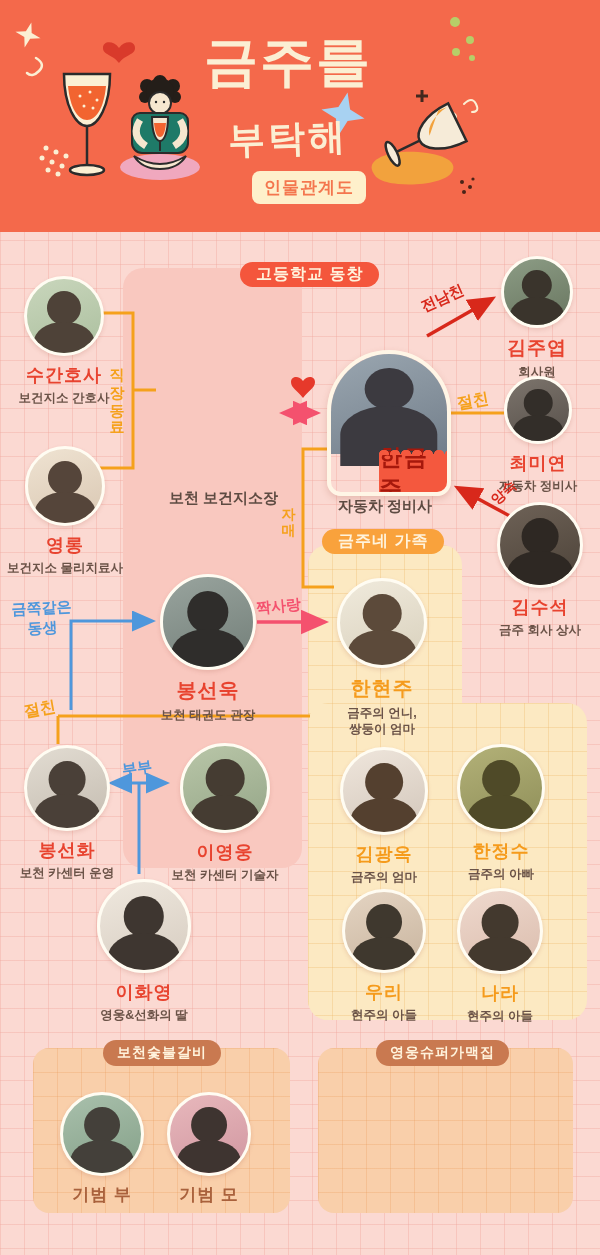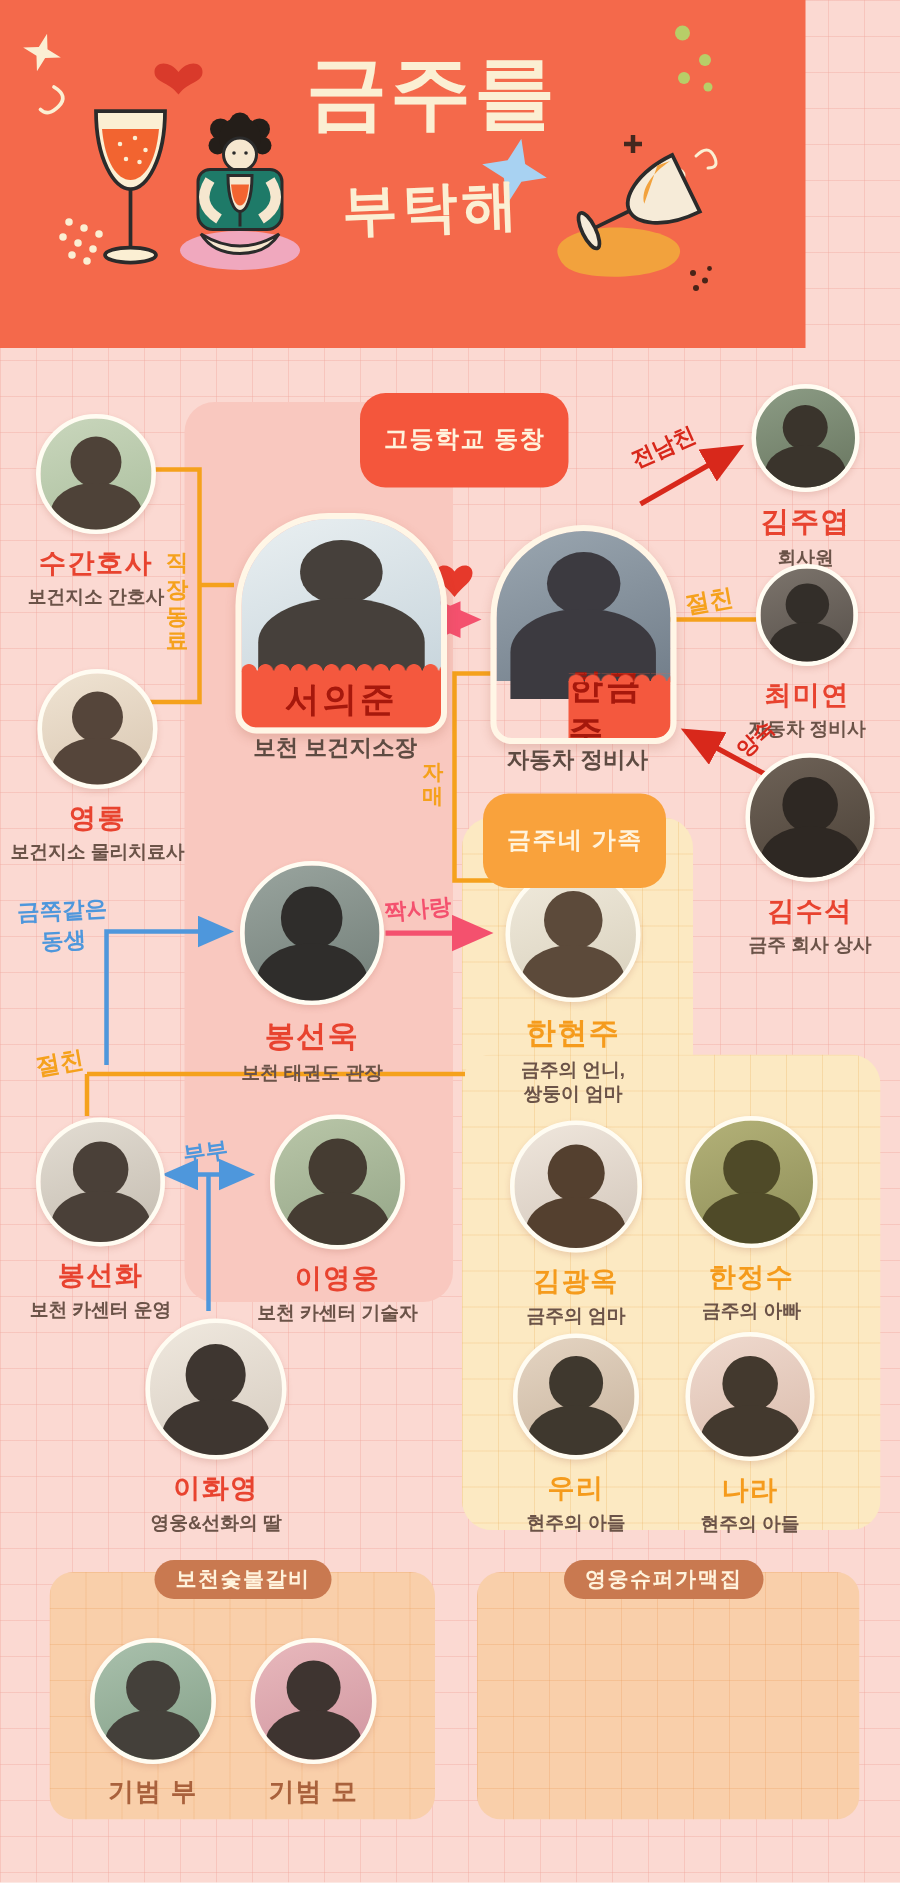--- a/index.html
+++ b/index.html
@@ -3,21 +3,21 @@
 <meta charset="utf-8">
 <style>
   html,body{margin:0;padding:0;}
   body{font-family:"Liberation Sans","DejaVu Sans",sans-serif;}
   #stage{position:relative;width:600px;height:1255px;overflow:hidden;
     background-color:#FBD9D2;
     background-image:linear-gradient(rgba(240,168,158,.40) 1px,transparent 1px),
                      linear-gradient(90deg,rgba(240,168,158,.40) 1px,transparent 1px);
     background-size:24px 24px;}
   
-  .header{position:absolute;left:0;top:0;width:537px;height:232px;background:#F4694B;z-index:5;}
+  .header{position:absolute;left:0;top:0;width:600px;height:232px;background:#F4694B;z-index:5;}
   .deco{position:absolute;left:0;top:0;}
   .title-top{position:absolute;left:203px;top:26px;width:170px;text-align:center;
     font-size:54px;font-weight:800;color:#FBEFD3;letter-spacing:2px;}
   .title-bottom{position:absolute;left:203px;top:114px;width:170px;text-align:center;
     font-size:37px;font-weight:800;color:#FBEFD3;letter-spacing:3px;transform:rotate(-2deg);}
   .title-badge{position:absolute;left:252px;top:171px;padding:5px 12px;background:#FEF0CB;
     border-radius:8px;color:#F4764E;font-size:17px;font-weight:800;letter-spacing:1px;}
   
   .panel{position:absolute;border-radius:20px;z-index:1;}
   .panel-pink{background:#F9C8BF;}
@@ -57,21 +57,21 @@
   .main-card .photo::after{content:"";position:absolute;left:50%;top:52%;width:84%;height:60%;
     transform:translateX(-50%);background:var(--tone);border-radius:48% 48% 0 0;}
   .plate{position:absolute;left:0;right:0;bottom:0;height:38px;background:#F4583E;
     display:flex;align-items:center;justify-content:center;
     font-size:23px;font-weight:800;color:#A6180C;letter-spacing:2px;}
   .plate::before{content:"";position:absolute;top:-5px;left:0;right:0;height:6px;
     background-image:radial-gradient(circle at 5px 6px,#F4583E 5px,transparent 5.5px);
     background-size:11px 6px;}
   .main-desc{position:absolute;text-align:center;font-size:15px;font-weight:800;color:#5E4B42;z-index:3;}
   
-  .badge{position:absolute;padding:21px 16px;border-radius:17px;font-weight:800;
+  .badge{position:absolute;padding:2px 16px;border-radius:17px;font-weight:800;
     color:#FFF3DC;z-index:4;letter-spacing:1px;font-size:16px;}
   .badge-red{background:#F4563C;}
   .badge-orange{background:#F9A23C;}
   .badge-brown{background:#C97950;font-size:14px;padding:4px 14px;}
   
   .rel{position:absolute;font-weight:800;z-index:4;white-space:nowrap;}
   .r-orange{color:#F5A11C;} .r-red{color:#D8281B;} .r-pink{color:#F4516E;} .r-blue{color:#4E97DC;}
   .vert{writing-mode:vertical-rl;letter-spacing:3px;}
 </style>
 </head>
@@ -151,20 +151,21 @@
           <circle cx="66" cy="156" r="2.5"></circle>
         <circle cx="42" cy="158" r="2.5"></circle>
           <circle cx="52" cy="162" r="2.5"></circle>
           <circle cx="62" cy="166" r="2.5"></circle>
         <circle cx="48" cy="170" r="2.5"></circle>
           <circle cx="58" cy="174" r="2.5"></circle>
       </g>
     </svg>
     <div class="title-top">금주를</div>
     <div class="title-bottom">부탁해</div>
+    <div class="title-badge">인물관계도</div>
   </div>
 
   <div class="panel panel-pink" style="left:123px;top:268px;width:179px;height:600px;"></div>
   <div class="panel panel-yellow" style="left:308px;top:545px;width:154px;height:475px;"></div>
   <div class="panel panel-yellow" style="left:308px;top:703px;width:279px;height:317px;"></div>
   <div class="panel panel-peach" style="left:33px;top:1048px;width:257px;height:165px;"></div>
   <div class="panel panel-peach" style="left:318px;top:1048px;width:255px;height:165px;"></div>
 
   <svg class="lines" width="600" height="1255" viewBox="0 0 600 1255">
     <defs>
@@ -203,26 +204,20 @@
   <div class="rel r-red" style="left:490px;top:484px;font-size:14px;transform:rotate(-42deg);">앙숙</div>
   <div class="rel r-orange vert" style="left:280px;top:498px;font-size:14px;letter-spacing:2px;">자매</div>
   <div class="rel r-pink" style="left:256px;top:597px;font-size:15px;transform:rotate(-5deg);">짝사랑</div>
   <div class="rel r-blue" style="left:10px;top:598px;width:64px;text-align:center;font-size:15px;line-height:1.35;transform:rotate(-3deg);">
     <div>금쪽같은</div>
     <div>동생</div>
   </div>
   <div class="rel r-orange" style="left:24px;top:699px;font-size:16px;transform:rotate(-10deg);">절친</div>
   <div class="rel r-blue" style="left:122px;top:759px;font-size:15px;transform:rotate(-8deg);">부부</div>
 
-  <div class="main-card" style="left:157px;top:342px;width:133px;height:139px;--bg1:#E9EFF1;--bg2:#C9D6DD;--tone:#46403B;">
-    <div class="photo"></div>
-    <div class="plate">
-        <span>서의준</span>
-      </div>
-  </div>
   <div class="main-desc" style="left:147px;top:489px;width:153px;text-align:center;">보천 보건지소장</div>
 
   <div class="main-card" style="left:327px;top:350px;width:116px;height:138px;--bg1:#9AA6B0;--bg2:#737F8B;--tone:#3C3A40;">
     <div class="photo"></div>
     <div class="plate" style="font-size:23px;margin-left:48px;">
         <span>한금주</span>
       </div>
   </div>
   <div class="main-desc" style="left:315px;top:497px;width:140px;">자동차 정비사</div>
 

